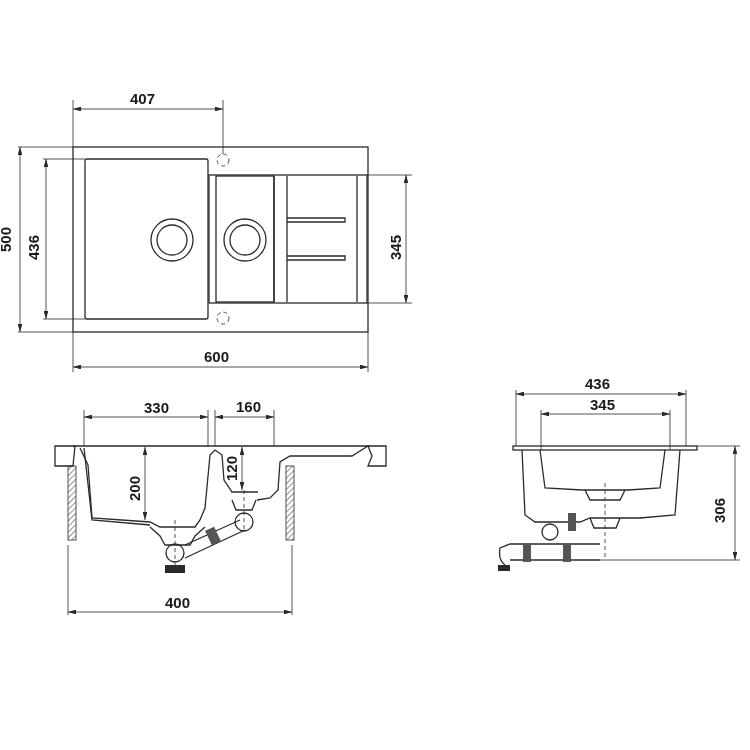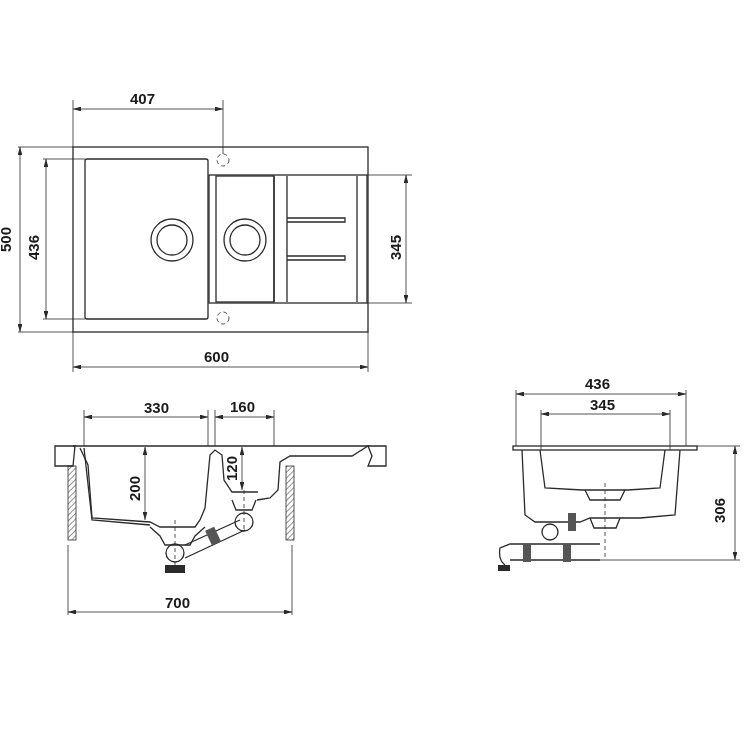--- a/index.html
+++ b/index.html
@@ -118,21 +118,21 @@
   </g>
 </svg>
 
 <span class="lbl" style="left:130px;top:91px;">407</span>
 <span class="lbl vert" style="left:-7px;top:232px;">500</span>
 <span class="lbl vert" style="left:21px;top:240px;">436</span>
 <span class="lbl vert" style="left:383px;top:240px;">345</span>
 <span class="lbl" style="left:204px;top:349px;">600</span>
 
 <span class="lbl" style="left:128px;top:400px;margin-left:16px;">330</span>
-<span class="lbl" style="left:230px;top:399px;text-align:center;">160</span>
+<span class="lbl" style="left:236px;top:399px;text-align:center;">160</span>
 <span class="lbl vert" style="left:122px;top:481px;">200</span>
 <span class="lbl vert" style="left:219px;top:461px;">120</span>
-<span class="lbl" style="left:165px;top:595px;">700</span>
+<span class="lbl" style="left:165px;top:595px;">400</span>
 
 <span class="lbl" style="left:585px;top:376px;">436</span>
 <span class="lbl" style="left:590px;top:397px;">345</span>
 <span class="lbl vert" style="left:707px;top:503px;">306</span>
 </div>
 
 </body></html>

